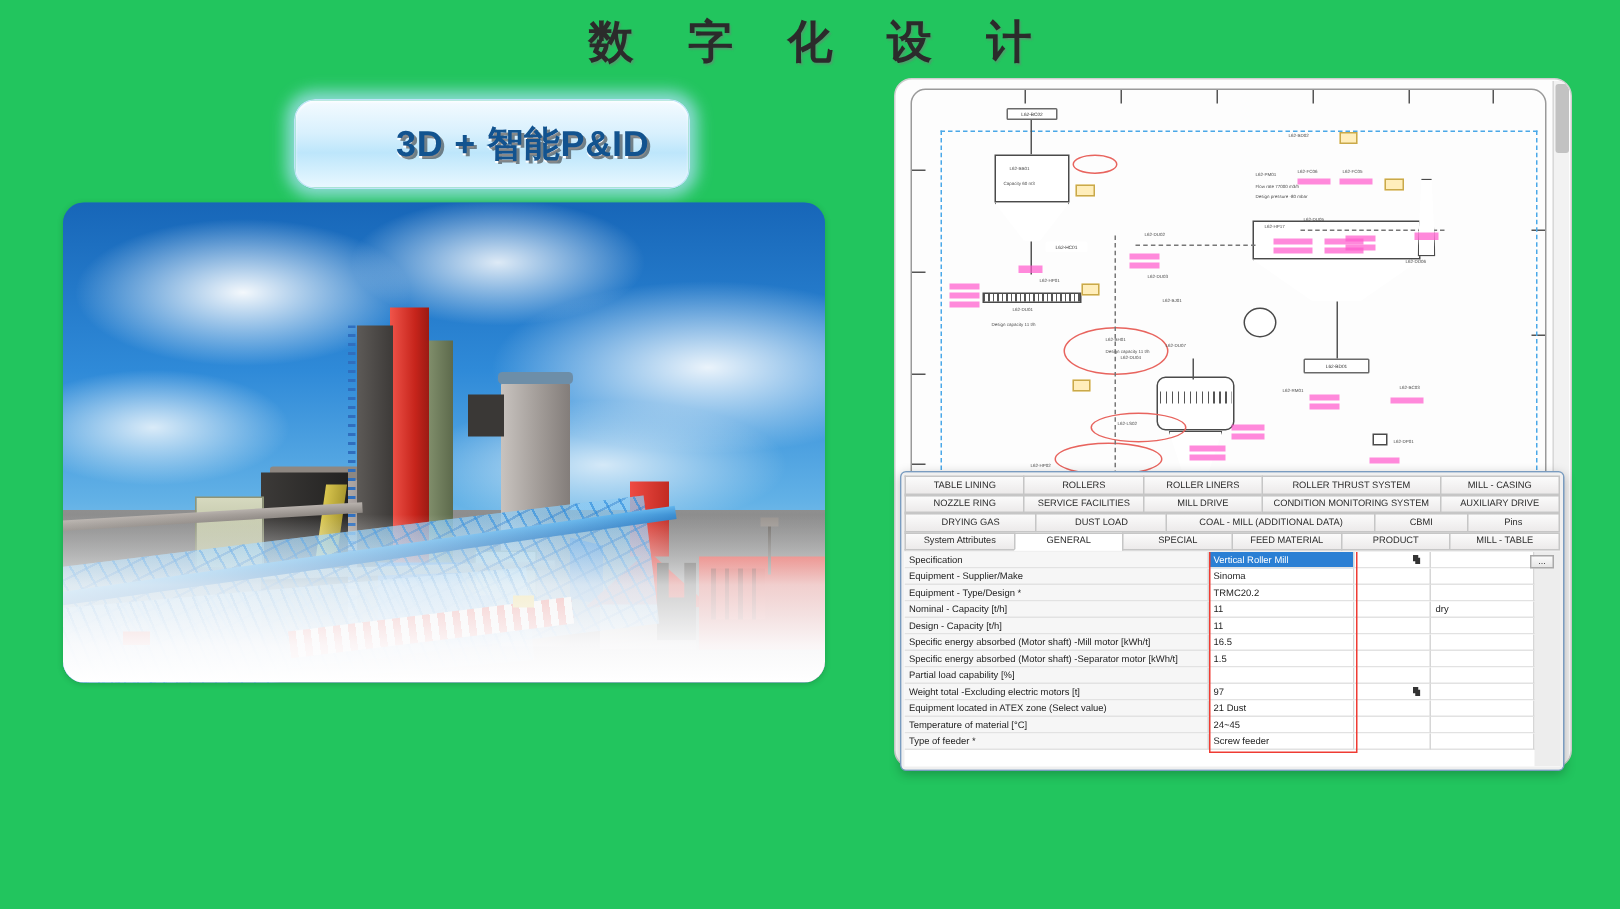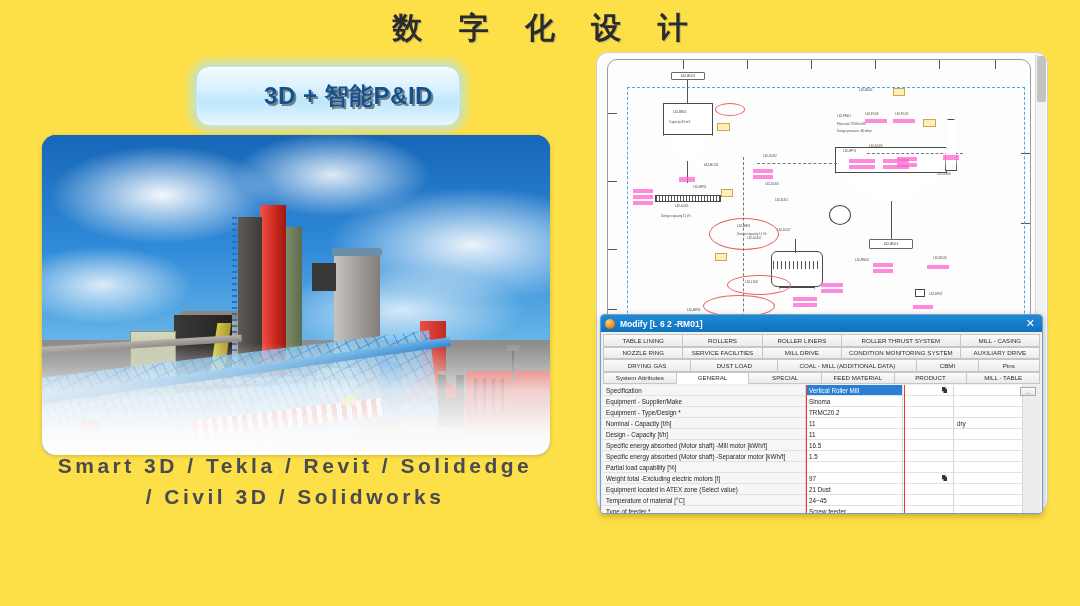--- a/index.html
+++ b/index.html
@@ -2,21 +2,21 @@
 <html><head>
 <meta charset="utf-8">
 <style>
   * { box-sizing: border-box; margin: 0; padding: 0; }
   html, body {
     width: 1080px; height: 606px;
     background: #ffffff;
     font-family: "Liberation Sans", "DejaVu Sans", sans-serif;
     overflow: hidden;
   }
-  #page { position: relative; width: 1080px; height: 606px; background:#fde047; }
+  #page { position: relative; width: 1080px; height: 606px; background:#22c55e; }
 
   
   .page-title {
     position: absolute; top: 8px; left: 0; width: 1080px;
     text-align: center;
     font-size: 30px; font-weight: bold; color: #2b2b2b;
     letter-spacing: 14px; text-indent: 14px;
     text-shadow: 1px 1px 1px rgba(120,120,120,0.45);
   }
 
@@ -236,24 +236,20 @@
       <div class="bld" style="left:-18px;top:262px;width:430px;height:9px;background:linear-gradient(180deg,#63b5ec,#2b7fc8);transform:rotate(-8deg);transform-origin:left top;"></div>
 
       <div class="bld" style="left:300px;top:262px;width:14px;height:8px;background:#e8c93a;"></div>
       <div class="bld" style="left:40px;top:286px;width:18px;height:9px;background:#d8352c;"></div>
       <div class="bld" style="left:470px;top:214px;width:2px;height:34px;background:#6e6a66;"></div>
       <div class="bld" style="left:465px;top:210px;width:12px;height:6px;background:#9a948f;"></div>
 
       <div class="fade-bottom"></div>
     </div>
 
-    <div class="softlist">
-      <div>Smart 3D / Tekla / Revit / Solidedge</div>
-      <div>/ Civil 3D / Solidworks</div>
-    </div>
 
   </div>
 
   <div class="right-panel">
 
     <div class="pid-frame">
       <div class="pid-inner-border"></div>
       <div class="pid-scroll">
         <div class="pid-scroll-thumb"></div>
       </div>
@@ -373,25 +369,20 @@
       <div class="pinkblk" style="left:276px;top:210px;width:20px;height:4px;"></div>
       <div class="pinkblk" style="left:276px;top:216px;width:20px;height:4px;"></div>
       <div class="microtext" style="left:336px;top:204px;">L62-BC03</div>
       <div class="pinkblk" style="left:330px;top:212px;width:22px;height:4px;"></div>
       <div class="equip" style="left:318px;top:236px;width:10px;height:8px;"></div>
       <div class="microtext" style="left:332px;top:240px;">L62-DP01</div>
       <div class="pinkblk" style="left:316px;top:252px;width:20px;height:4px;"></div>
     </div>
 
     <div class="dialog">
-      <div class="dlg-title">
-        <span class="dlg-icon"></span>
-        <span class="dlg-title-text">Modify [L 6 2 -RM01]</span>
-        <span class="dlg-close">✕</span>
-      </div>
 
       <div class="dlg-body">
         <div class="tabrows">
 
           <div class="tabrow">
             <div class="tab">TABLE LINING</div>
             <div class="tab">ROLLERS</div>
             <div class="tab">ROLLER LINERS</div>
             <div class="tab" style="flex:1.5">ROLLER THRUST SYSTEM</div>
             <div class="tab">MILL - CASING</div>

